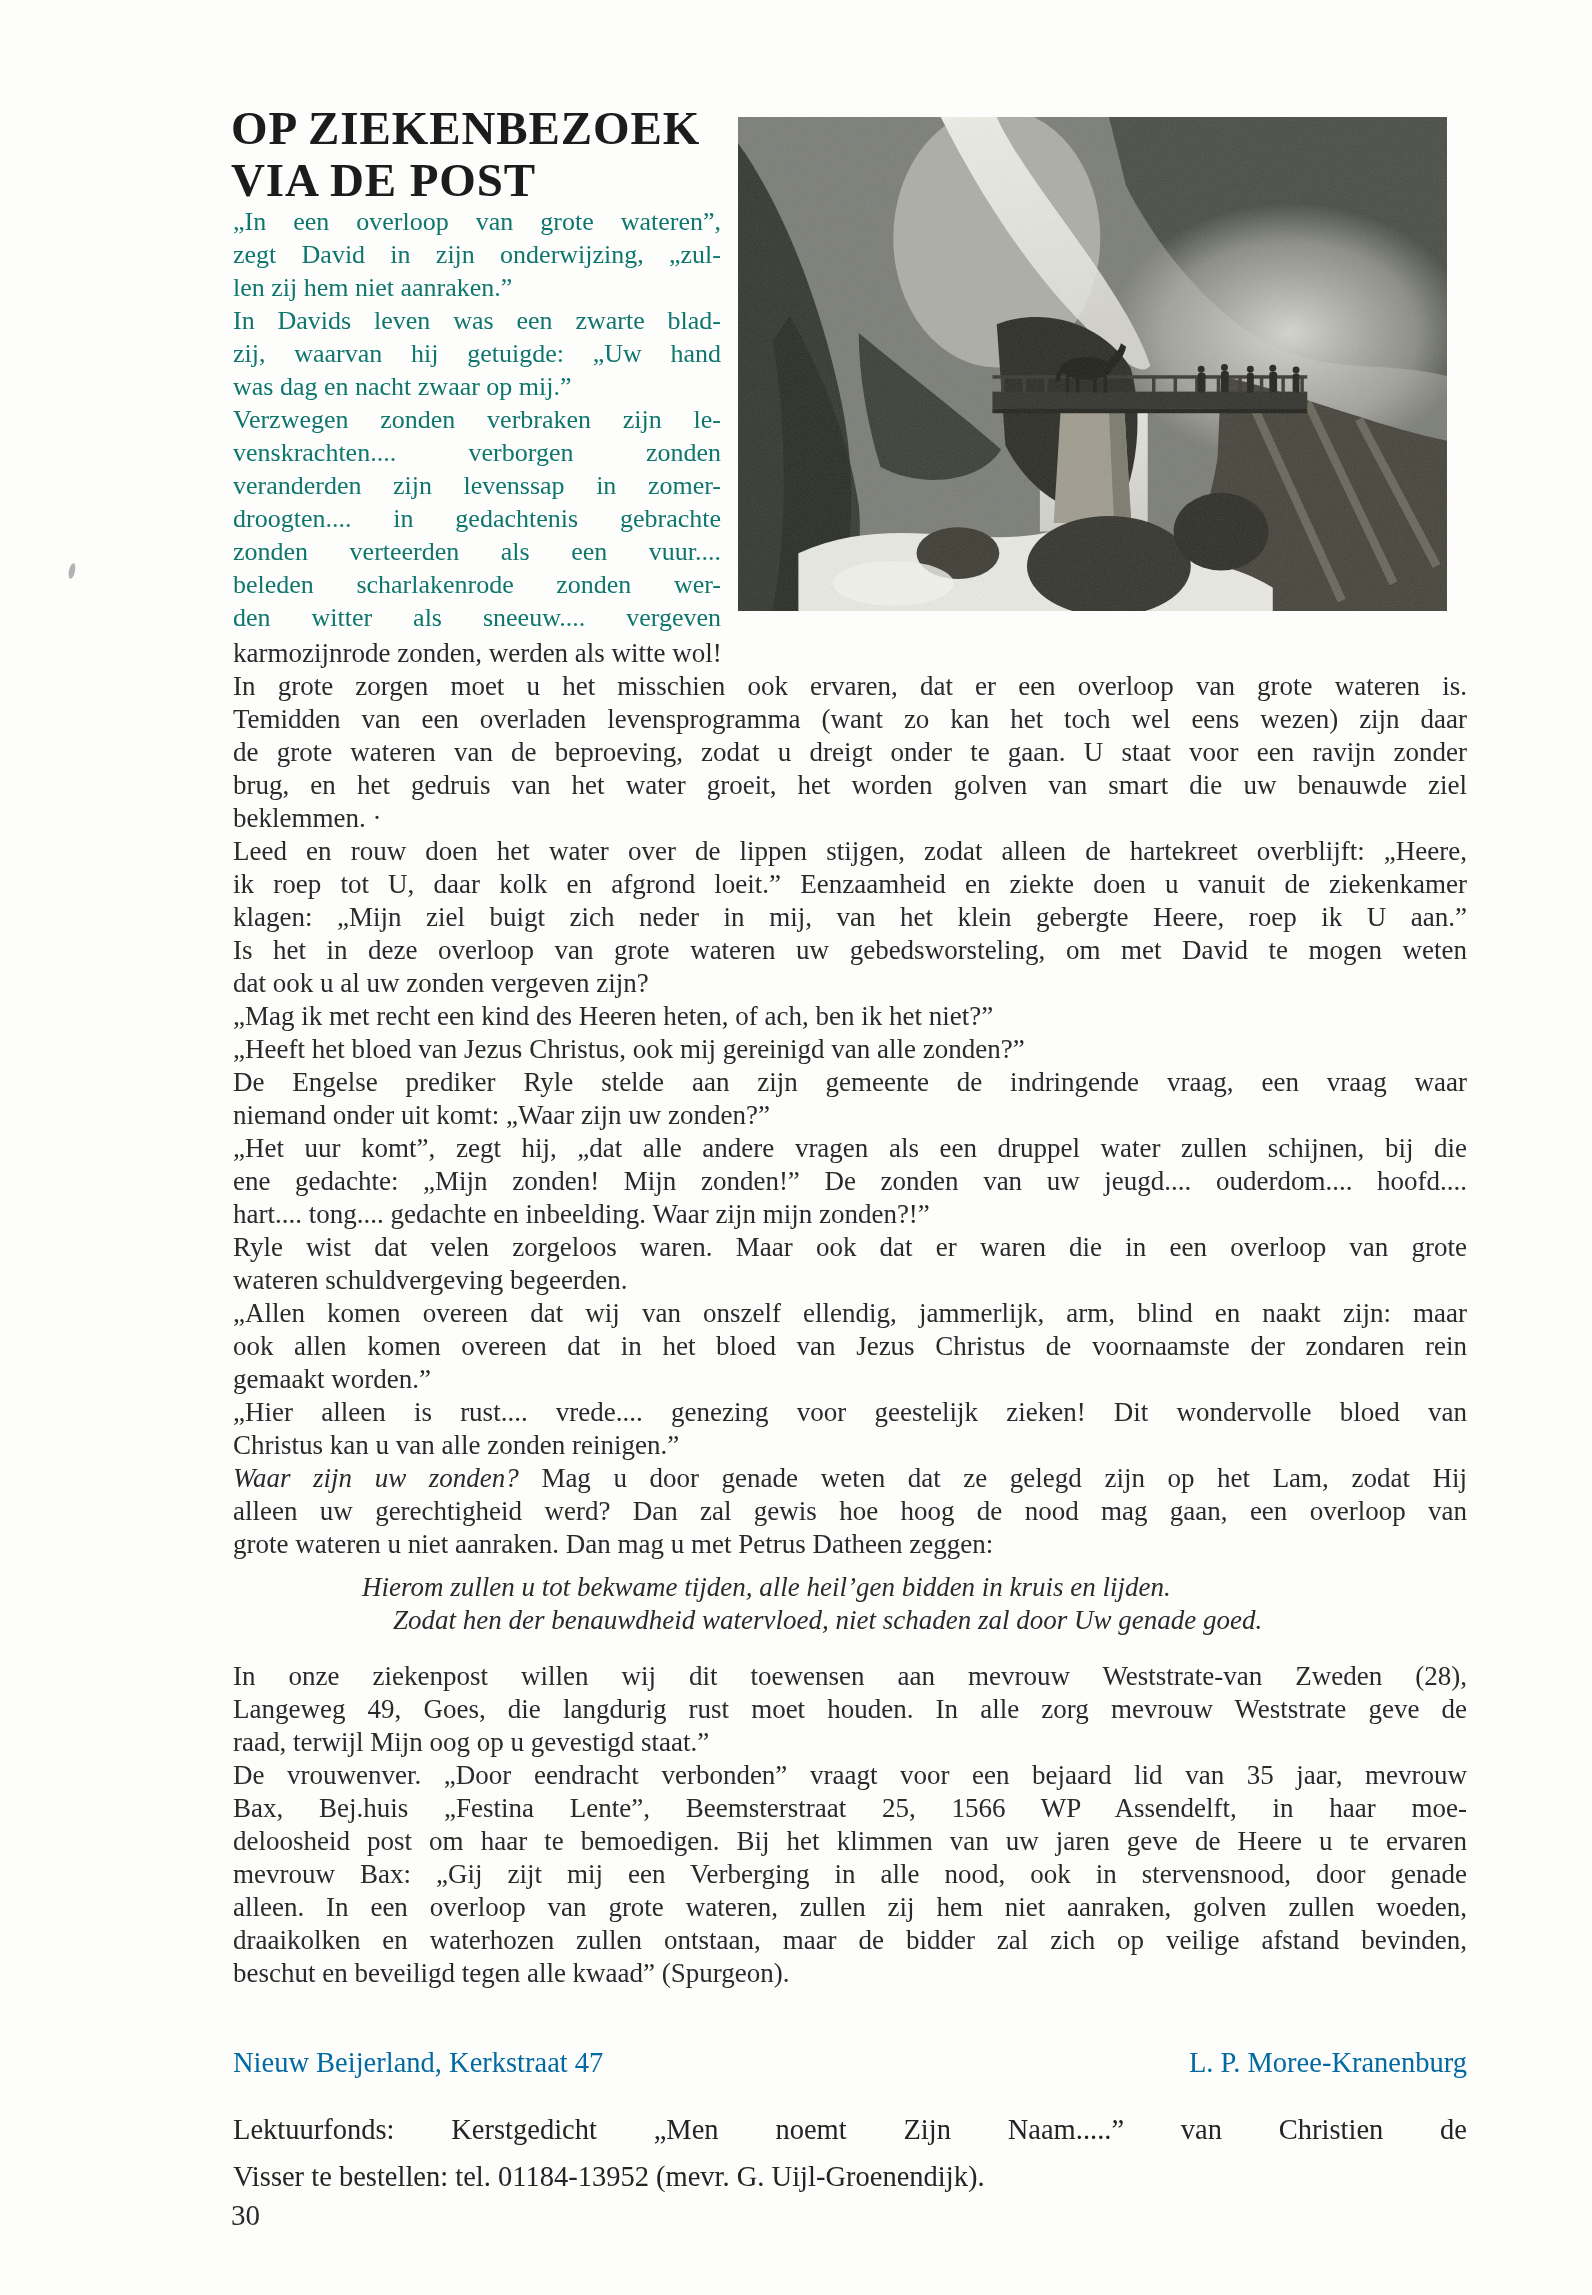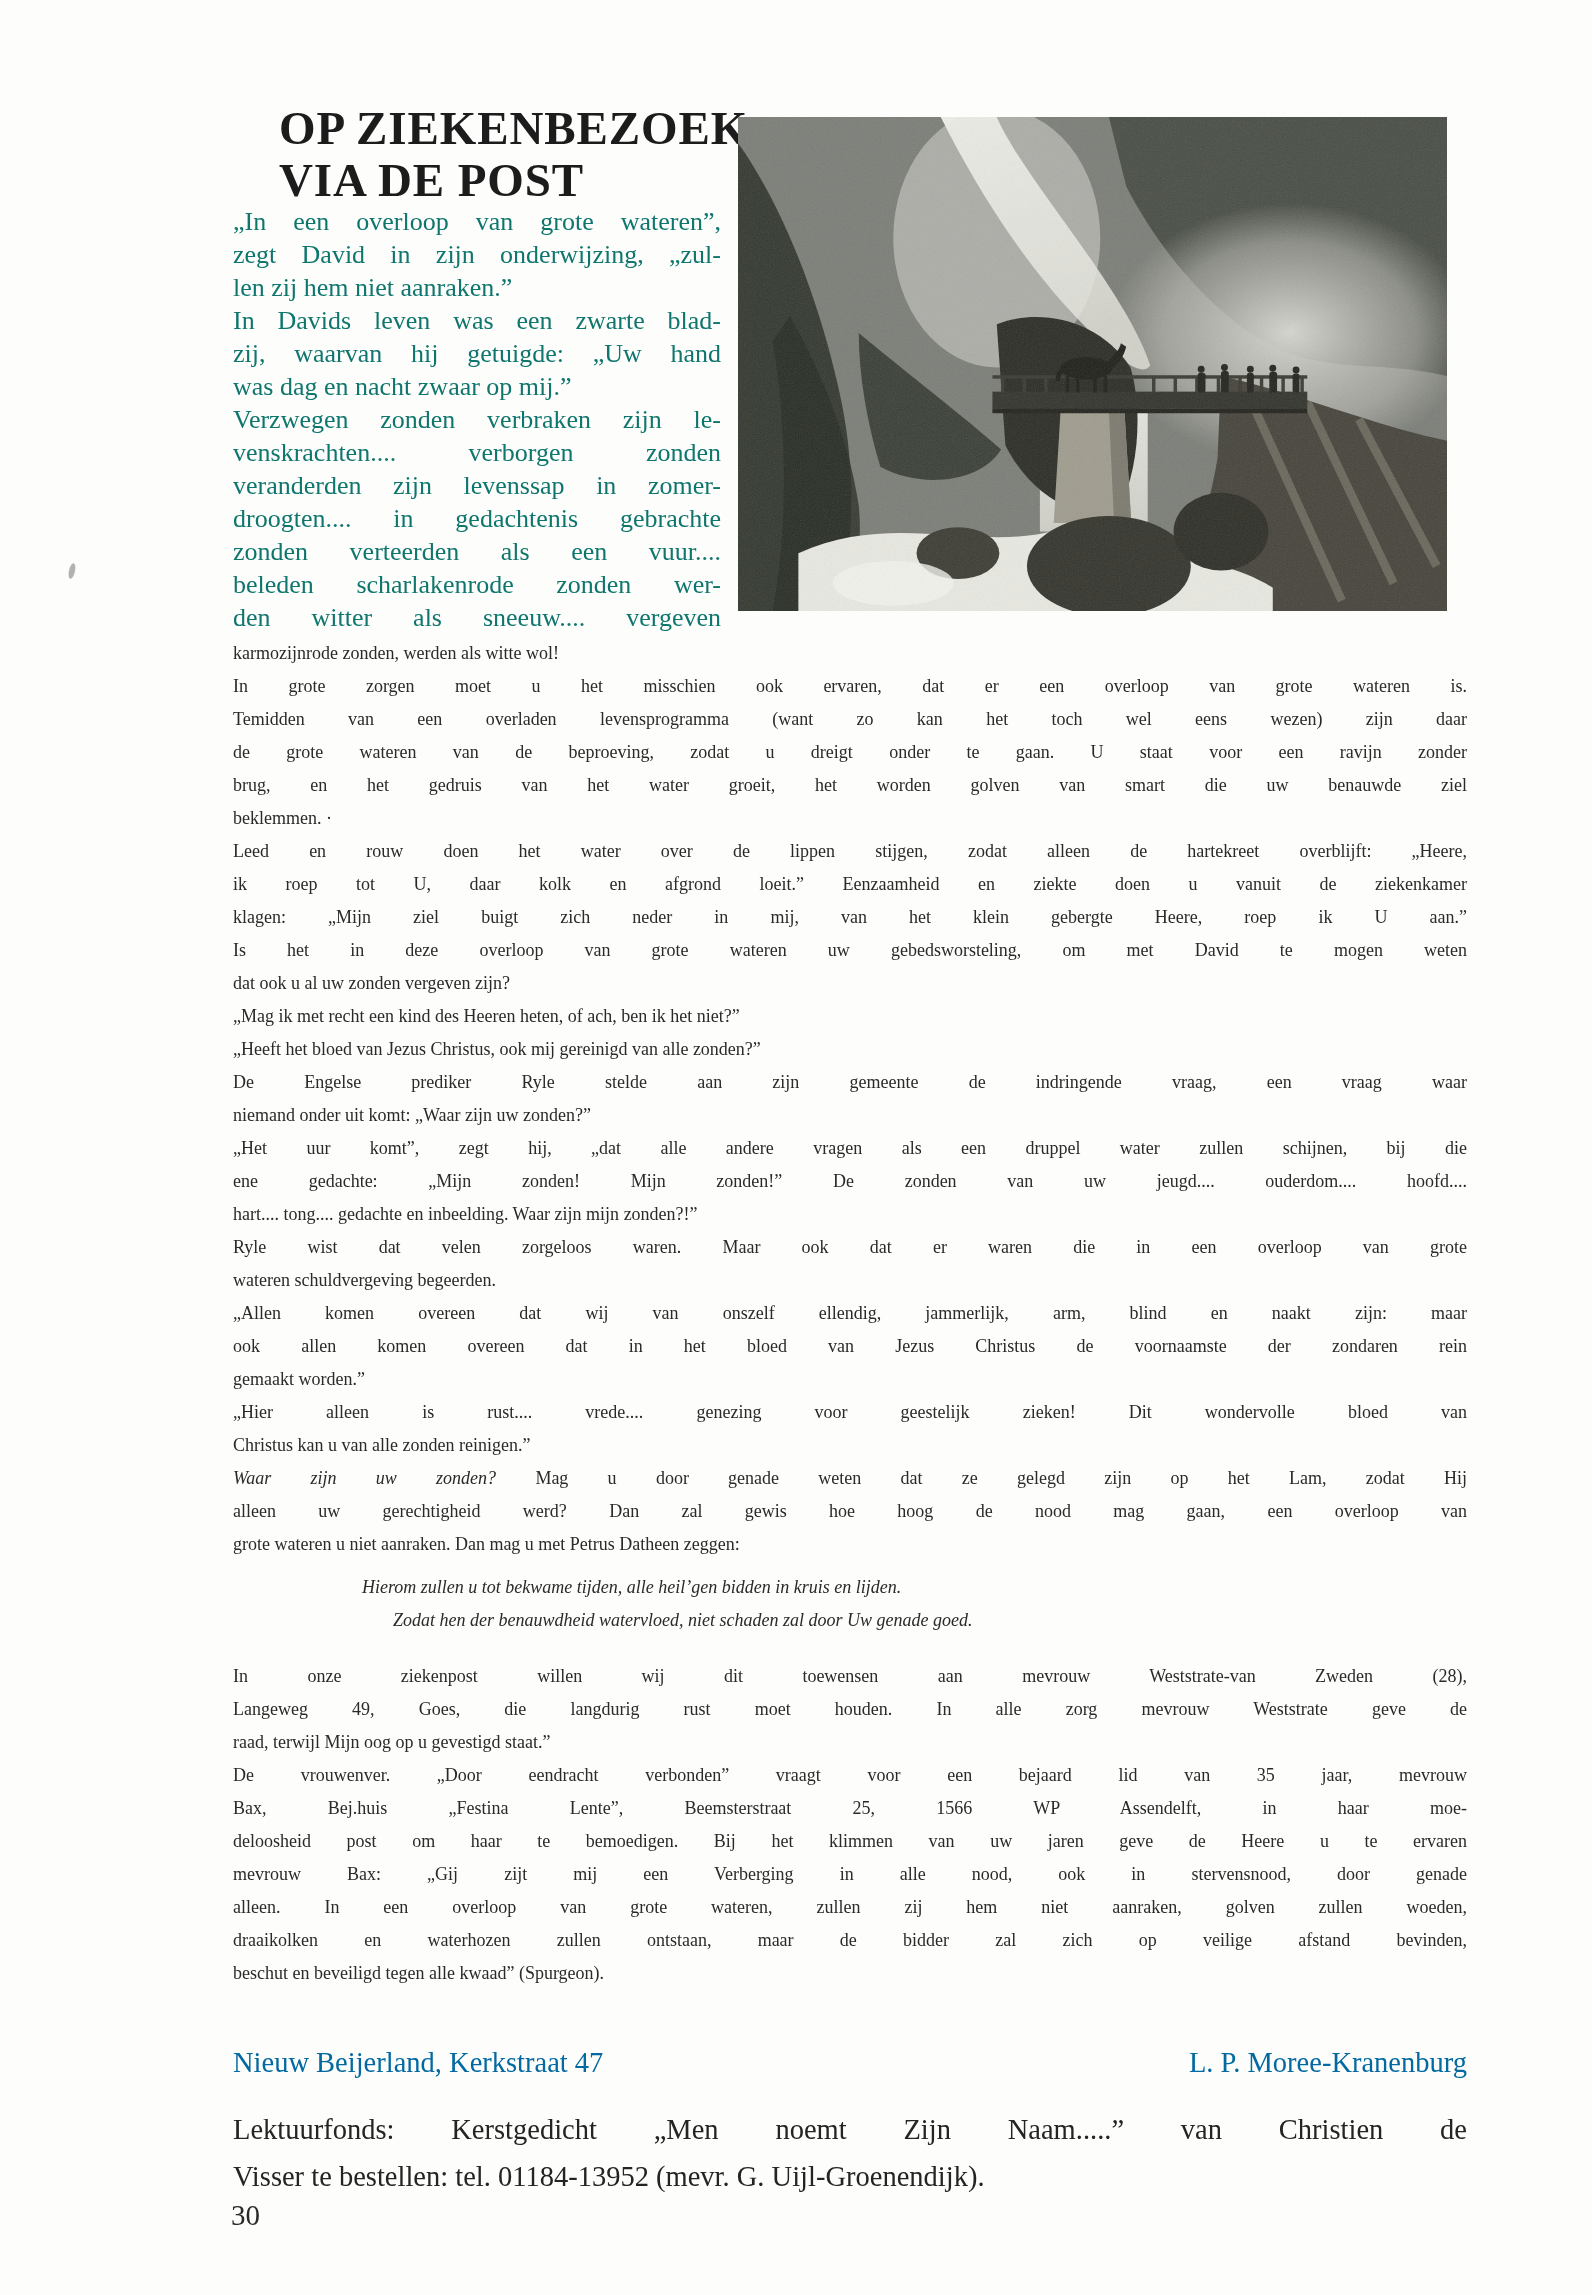--- a/index.html
+++ b/index.html
@@ -1,22 +1,22 @@
 <!DOCTYPE html>
 <html style="font-size:14px"><head>
 <meta charset="utf-8">
 <style>
   html,body{margin:0;padding:0;background:#e8e8e8;}
   #page{position:relative;width:1592px;height:2295px;background:#fdfdfb;overflow:hidden;
         font-family:"Liberation Serif","DejaVu Serif",serif;color:#2b2b2b;}
   .abs{position:absolute;}
   #title{left:231px;top:102px;font-weight:bold;font-size:47px;line-height:52px;
-         letter-spacing:0.9px;color:#1c1c1c;margin-left:48px;}
+         letter-spacing:0.9px;color:#1c1c1c;}
   #leftcol{left:233px;top:205px;width:488px;font-size:26px;line-height:33px;color:#0f766e;}
-  #bodycol{left:233px;top:637px;width:1234px;font-size:18px;line-height:33px;color:#2a2a2a;}
+  #bodycol{left:233px;top:637px;width:1234px;font-size:27px;line-height:33px;color:#2a2a2a;}
   #lekt{left:233px;top:2106px;width:1234px;font-size:28.5px;line-height:47px;color:#242424;}
   .line{text-align:left;}
   .line.j{text-align:justify;text-align-last:justify;}
   .b{font-weight:normal;}
   .i{font-style:italic;}
   #photo{left:738px;top:117px;width:709px;height:494px;}
   #photo svg{display:block;width:100%;height:100%;}
   #sigrow{left:233px;top:2047px;width:1234px;font-size:28.5px;color:#0369a1;}
   #sigrow .right{float:right;}
   #pagenum{left:231px;top:2199px;font-size:29px;color:#2a2a2a;}

